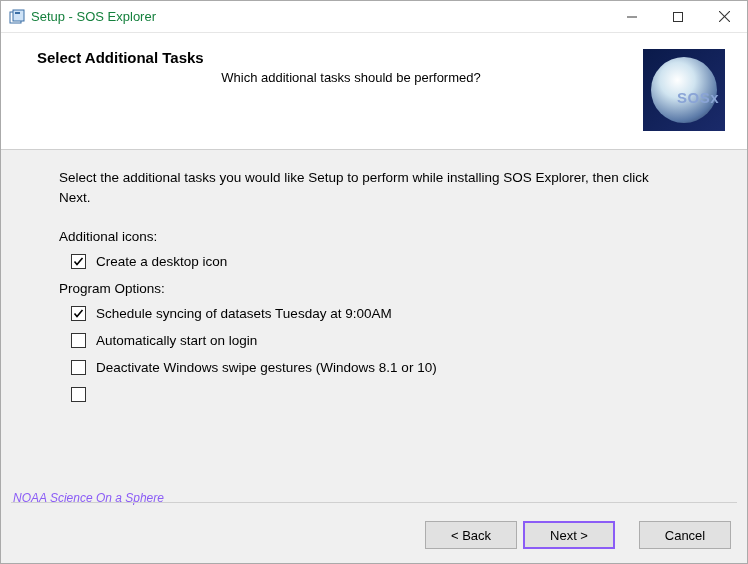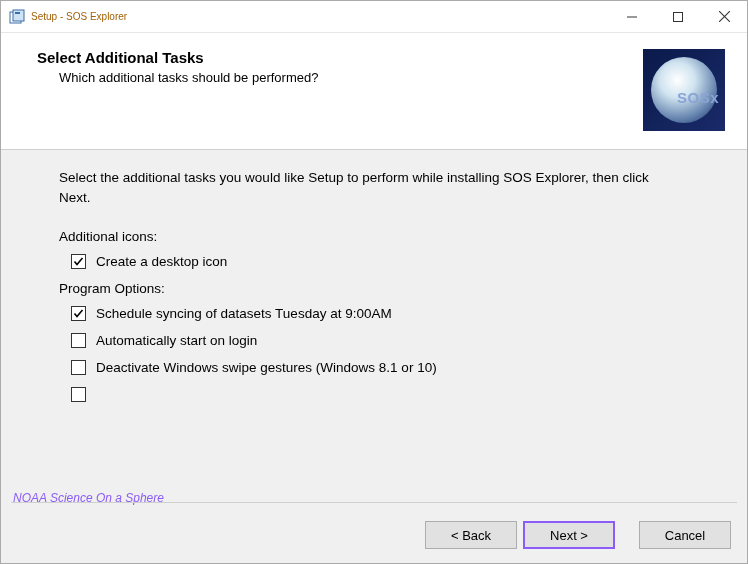--- a/index.html
+++ b/index.html
@@ -22,22 +22,22 @@
     border-bottom: 1px solid #e6e6e6;
   }
   .titlebar .icon {
     width: 16px; height: 16px;
     margin: 0 6px 0 8px;
     display: inline-flex;
     align-items: center; justify-content: center;
   }
   .titlebar .title {
     flex: 0 0 auto;
-    font-size: 10px;
-    color: #a16207;
+    font-size: 13px;
+    color: #15803d;
   }
   .titlebar .spacer { flex: 1; }
   .winbtn {
     width: 46px; height: 32px;
     display: flex; align-items: center; justify-content: center;
     color: #333;
   }
   .header {
     background: #fff;
     padding: 16px 22px 18px 36px;
@@ -49,20 +49,21 @@
   .header h1 {
     margin: 0 0 4px 0;
     font-size: 15px;
     font-weight: 700;
   }
   .header p {
     margin: 0;
     padding-left: 22px;
     font-size: 13px;
     color: #000;
+    text-align: center;
   }
   .header .logo {
     width: 82px; height: 82px;
     background: linear-gradient(135deg, #0a1a4a, #1a2a6a);
     display: flex; align-items: center; justify-content: center;
     flex-shrink: 0;
     position: relative;
     overflow: hidden;
   }
   .header .logo .globe {

